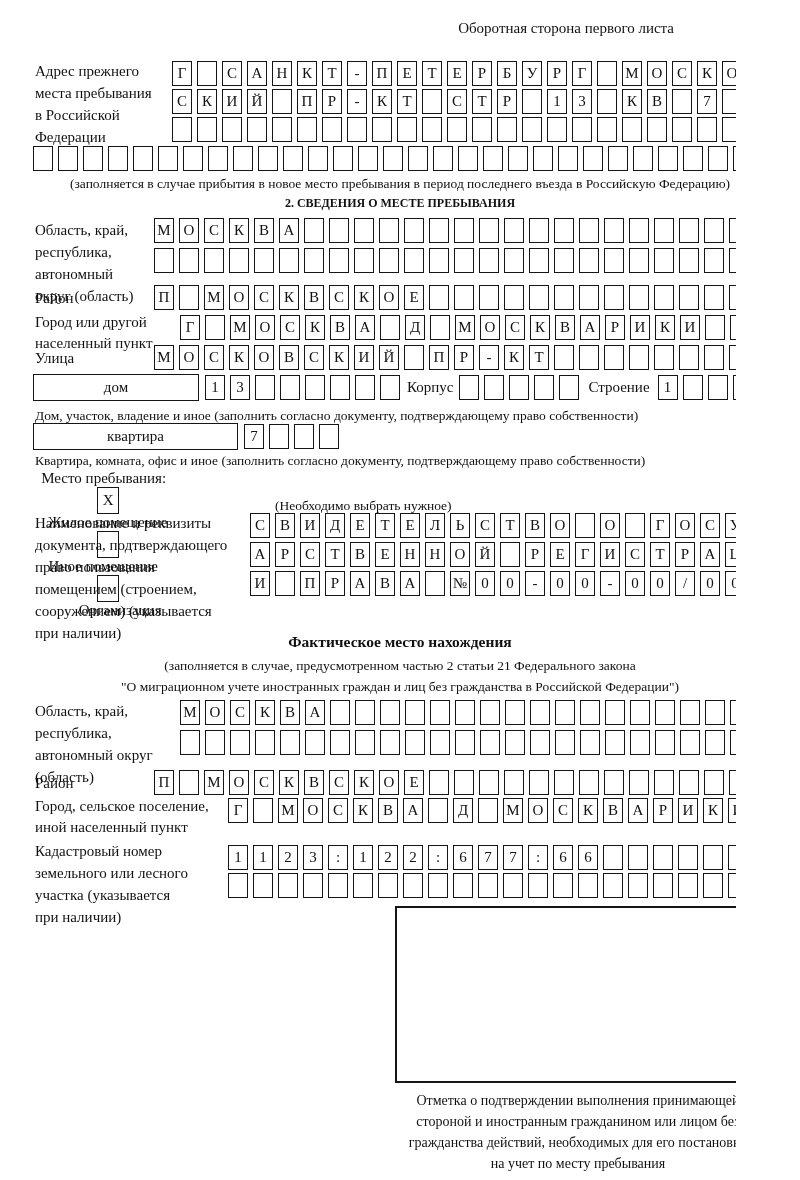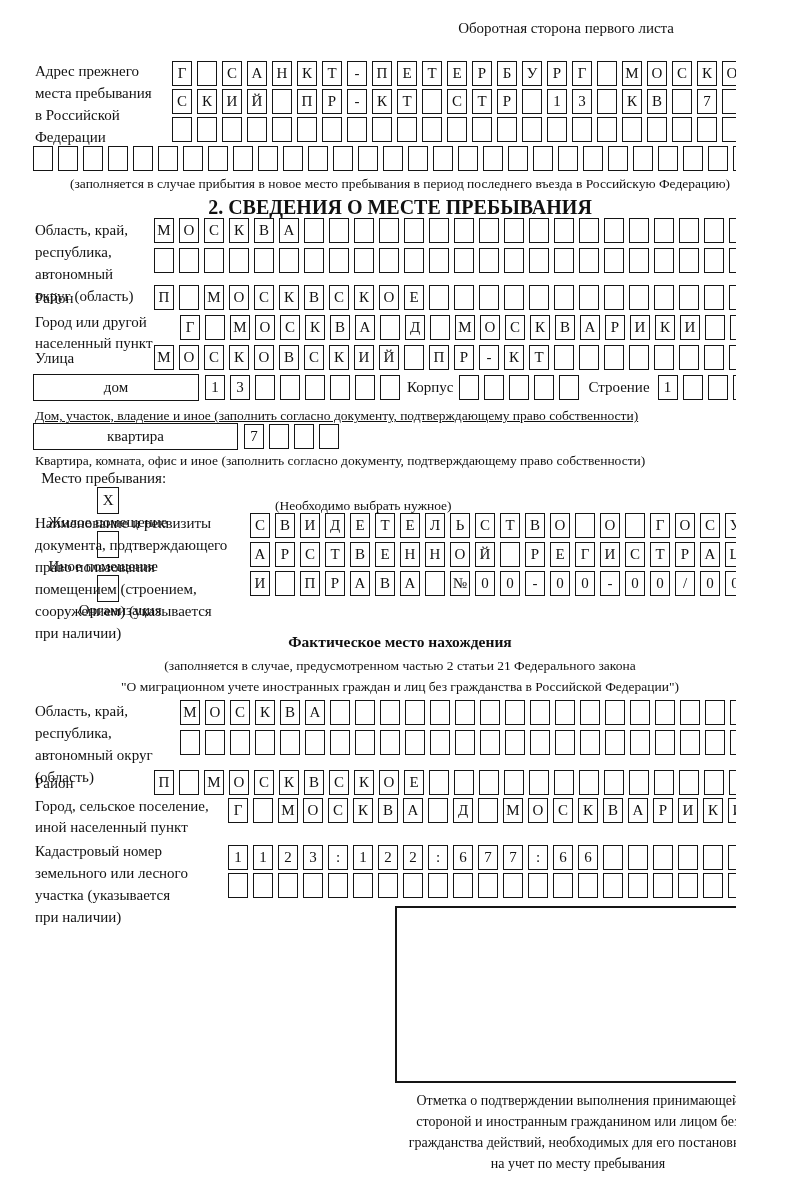--- a/index.html
+++ b/index.html
@@ -2,21 +2,21 @@
 <html><head>
 <meta charset="utf-8">
 <style>
   html,body{margin:0;padding:0;background:#fff;}
   body{font-family:"Liberation Serif","DejaVu Serif",serif;color:#111;}
   .page{position:relative;width:736px;height:1180px;background:#ffffff;overflow:hidden;}
   .abs{position:absolute;}
   .hdr-note{font-size:15px;}
   .lbl{font-size:15px;line-height:22px;white-space:pre-line;}
   .cap{font-size:13.5px;}
-  .title{font-size:20px;font-weight:bold;}
+  .title{font-size:12px;font-weight:bold;}
   .cellrow{white-space:nowrap;display:flex;}
   .cell{display:inline-block;box-sizing:border-box;width:20px;height:25px;border:1.7px solid #151515;
         margin-right:5px;text-align:center;line-height:22px;font-size:15px;background:#fff;flex:0 0 auto;}
   .widebox{box-sizing:border-box;border:1.7px solid #151515;height:27px;display:flex;
            align-items:center;justify-content:center;font-size:15px;background:#fff;}
   .chkbox{display:inline-block;box-sizing:border-box;width:22px;height:27px;border:1.7px solid #151515;
           text-align:center;line-height:24px;font-size:15px;background:#fff;flex:0 0 auto;}
   .inline-row{display:flex;align-items:center;}
   .inline-lbl{font-size:15px;white-space:nowrap;}
   .stamp-box{box-sizing:border-box;border:2px solid #151515;background:#fff;}
@@ -309,21 +309,21 @@
         <span class="cell"></span>
       </div>
     <div class="inline-lbl" style="margin:0 8px 0 4px;">Строение</div>
     <div class="cellrow">
         <span class="cell filled">1</span>
         <span class="cell"></span>
         <span class="cell"></span>
         <span class="cell"></span>
       </div>
   </div>
-  <div class="abs cap" style="left:35px;top:408px;text-decoration:underline;">Дом, участок, владение и иное (заполнить согласно документу, подтверждающему право собственности)</div>
+  <div class="abs cap" style="left:35px;top:408px;">Дом, участок, владение и иное (заполнить согласно документу, подтверждающему право собственности)</div>
 
   <div class="abs inline-row" style="left:33px;top:423px;">
     <div class="widebox" style="width:205px;margin-right:6px;">квартира</div>
     <div class="cellrow">
         <span class="cell filled">7</span>
         <span class="cell"></span>
         <span class="cell"></span>
         <span class="cell"></span>
       </div>
   </div>

